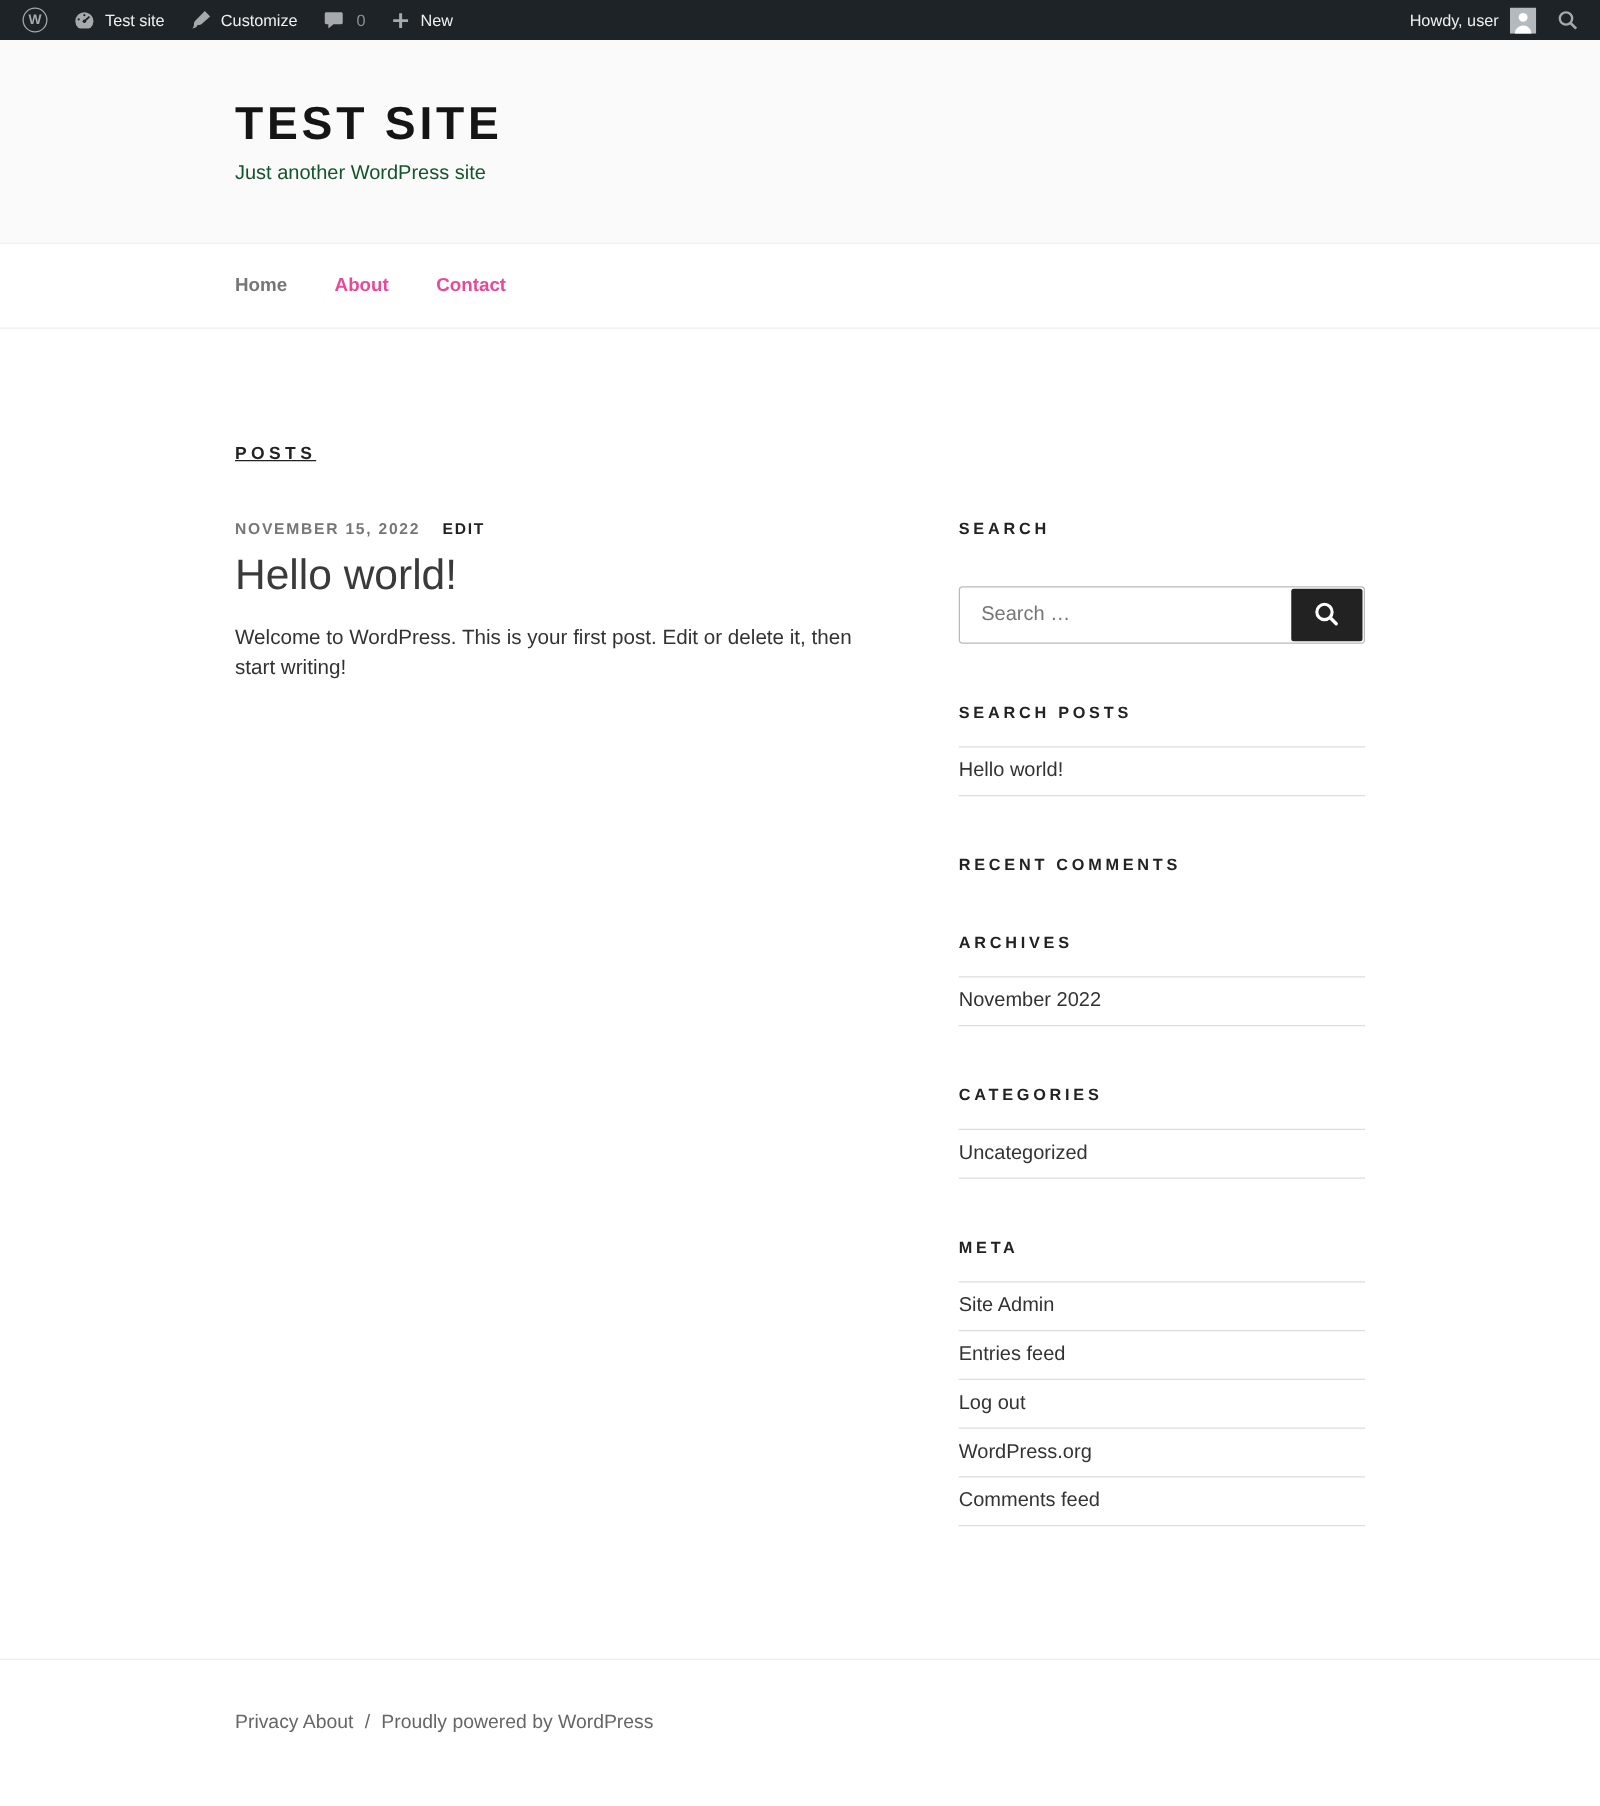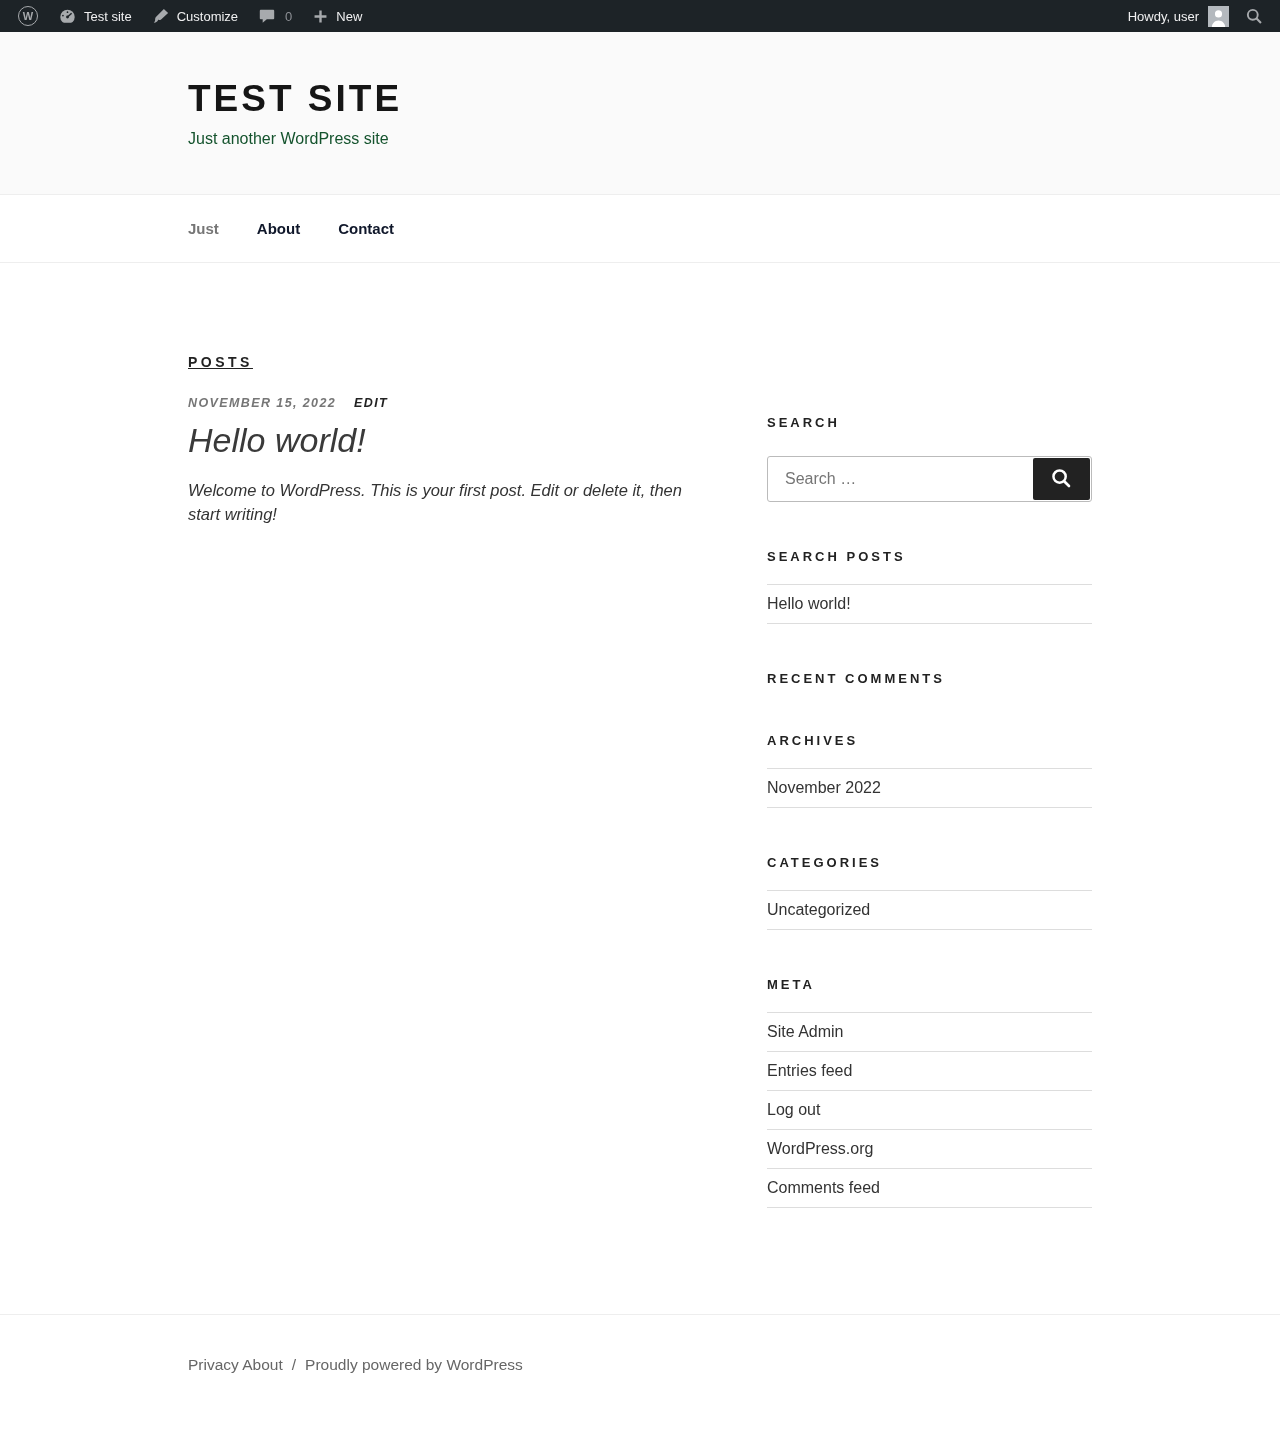--- a/index.html
+++ b/index.html
@@ -41,49 +41,49 @@
   }
   .site-tagline { margin-top: 11px; font-size: 16px; color: #14532d; }
 
   
   .main-nav {
     background: #fff; border-top: 1px solid #eee; border-bottom: 1px solid #eee;
   }
   .main-nav ul { list-style: none; display: flex; }
   .main-nav li a {
     display: block; padding: 25px 38px 25px 0;
-    font-size: 15px; font-weight: bold; color: #0f172a;
+    font-size: 15px; font-weight: bold; color: #ec4899;
   }
   .main-nav li.current a { color: #767676; }
 
   
   .site-content { display: flex; padding-bottom: 106px; }
   .content-area { width: 525px; margin-right: 54px; }
   .page-title {
     margin-top: 91px; font-size: 14px; font-weight: bold;
     letter-spacing: 3.5px; color: #222; text-decoration: underline;
   }
-  .post { margin-top: 26px; font-style: italic; }
+  .post { margin-top: 46px; }
   .entry-meta { font-size: 12.5px; font-weight: bold; letter-spacing: 1.4px; }
   .posted-on { color: #767676; }
   .edit-link { color: #222; margin-left: 13px; }
   .entry-title {
     margin-top: 10px; font-size: 34px; font-weight: normal;
     color: #3a3a3a; line-height: 1.2;
   }
   .entry-content { margin-top: 17px; font-size: 16.5px; line-height: 1.46; color: #333; max-width: 505px; }
 
   
   .widget-area { width: 325px; padding-top: 152px; }
   .widget { margin-top: 47px; }
   .widget:first-child { margin-top: 0; }
   .widget-title {
     font-size: 13px; font-weight: bold; letter-spacing: 3px; color: #222;
   }
-  .search-form { position: relative; margin-top: 26px; }
+  .search-form { position: relative; margin-top: 39px; }
   .search-field {
     width: 100%; height: 46px; border: 1px solid #bbb; border-radius: 3px;
     padding: 0 64px 0 17px; font-size: 16px; color: #333;
     font-family: "Liberation Sans", "DejaVu Sans", sans-serif;
     background: #fff; outline: none;
   }
   .search-field::placeholder { color: #757575; opacity: 1; }
   .search-submit {
     position: absolute; top: 2px; right: 2px; width: 57px; height: 42px;
     background: #222; border: none; border-radius: 2px;
@@ -160,21 +160,21 @@
 <header class="site-header">
   <div class="wrap">
     <h1 class="site-title">TEST SITE</h1>
     <p class="site-tagline">Just another WordPress site</p>
   </div>
 </header>
 
 <nav class="main-nav">
   <ul class="wrap">
     <li class="current">
-        <a>Just</a>
+        <a>Home</a>
       </li>
     <li>
         <a>About</a>
       </li>
     <li>
         <a>Contact</a>
       </li>
   </ul>
 </nav>
 

